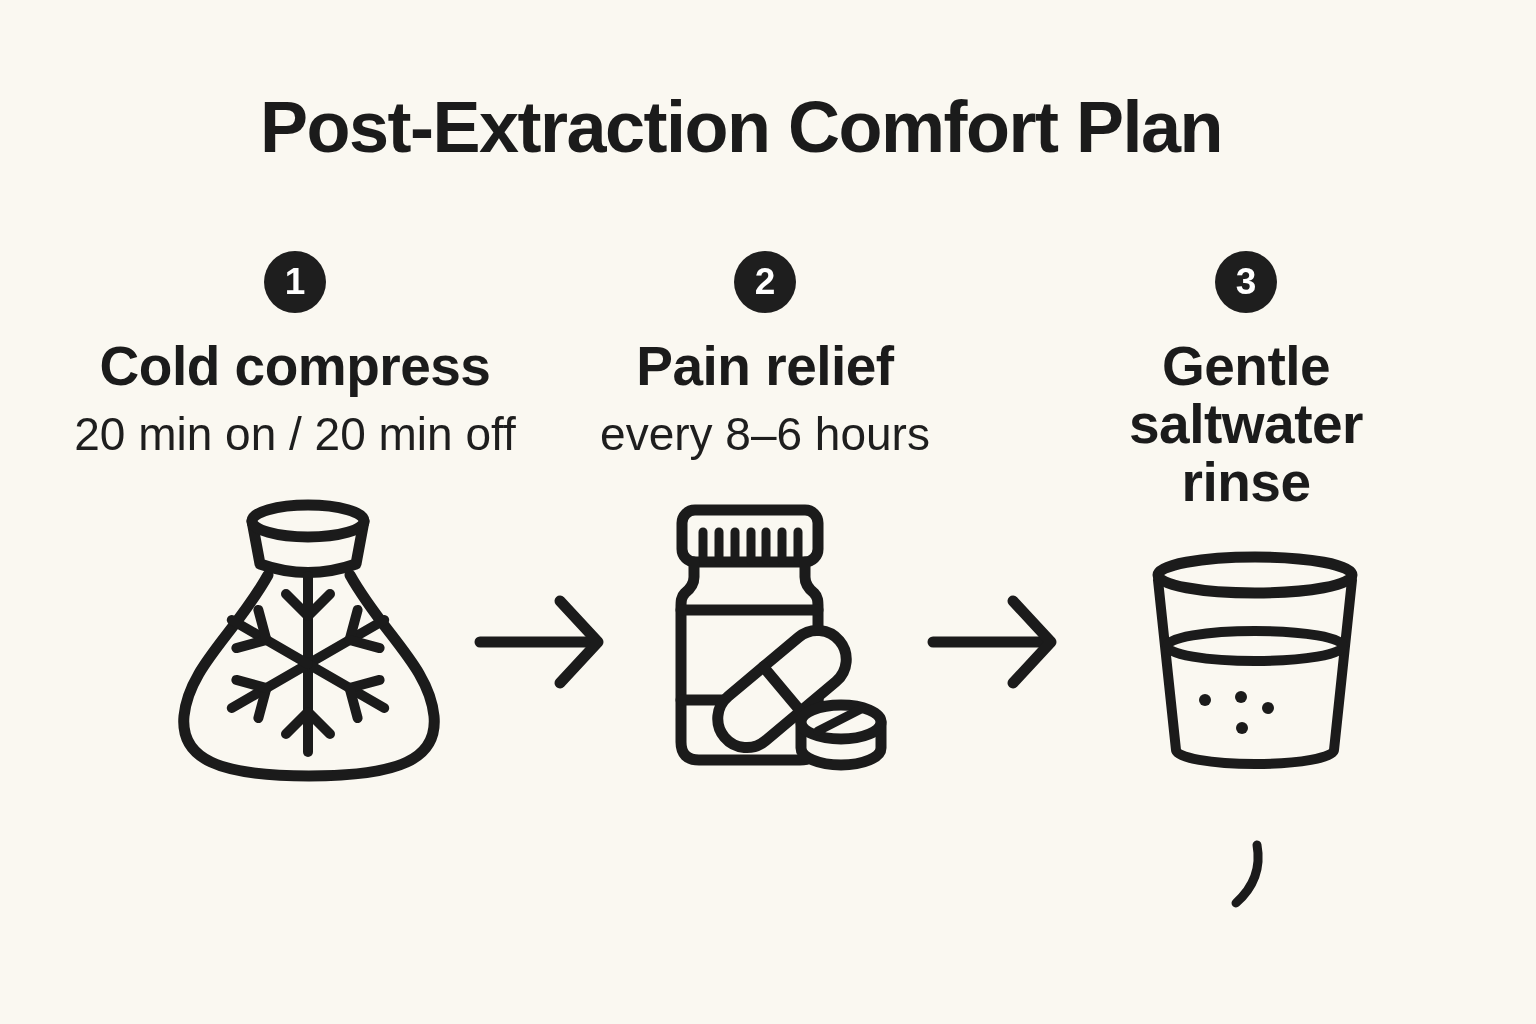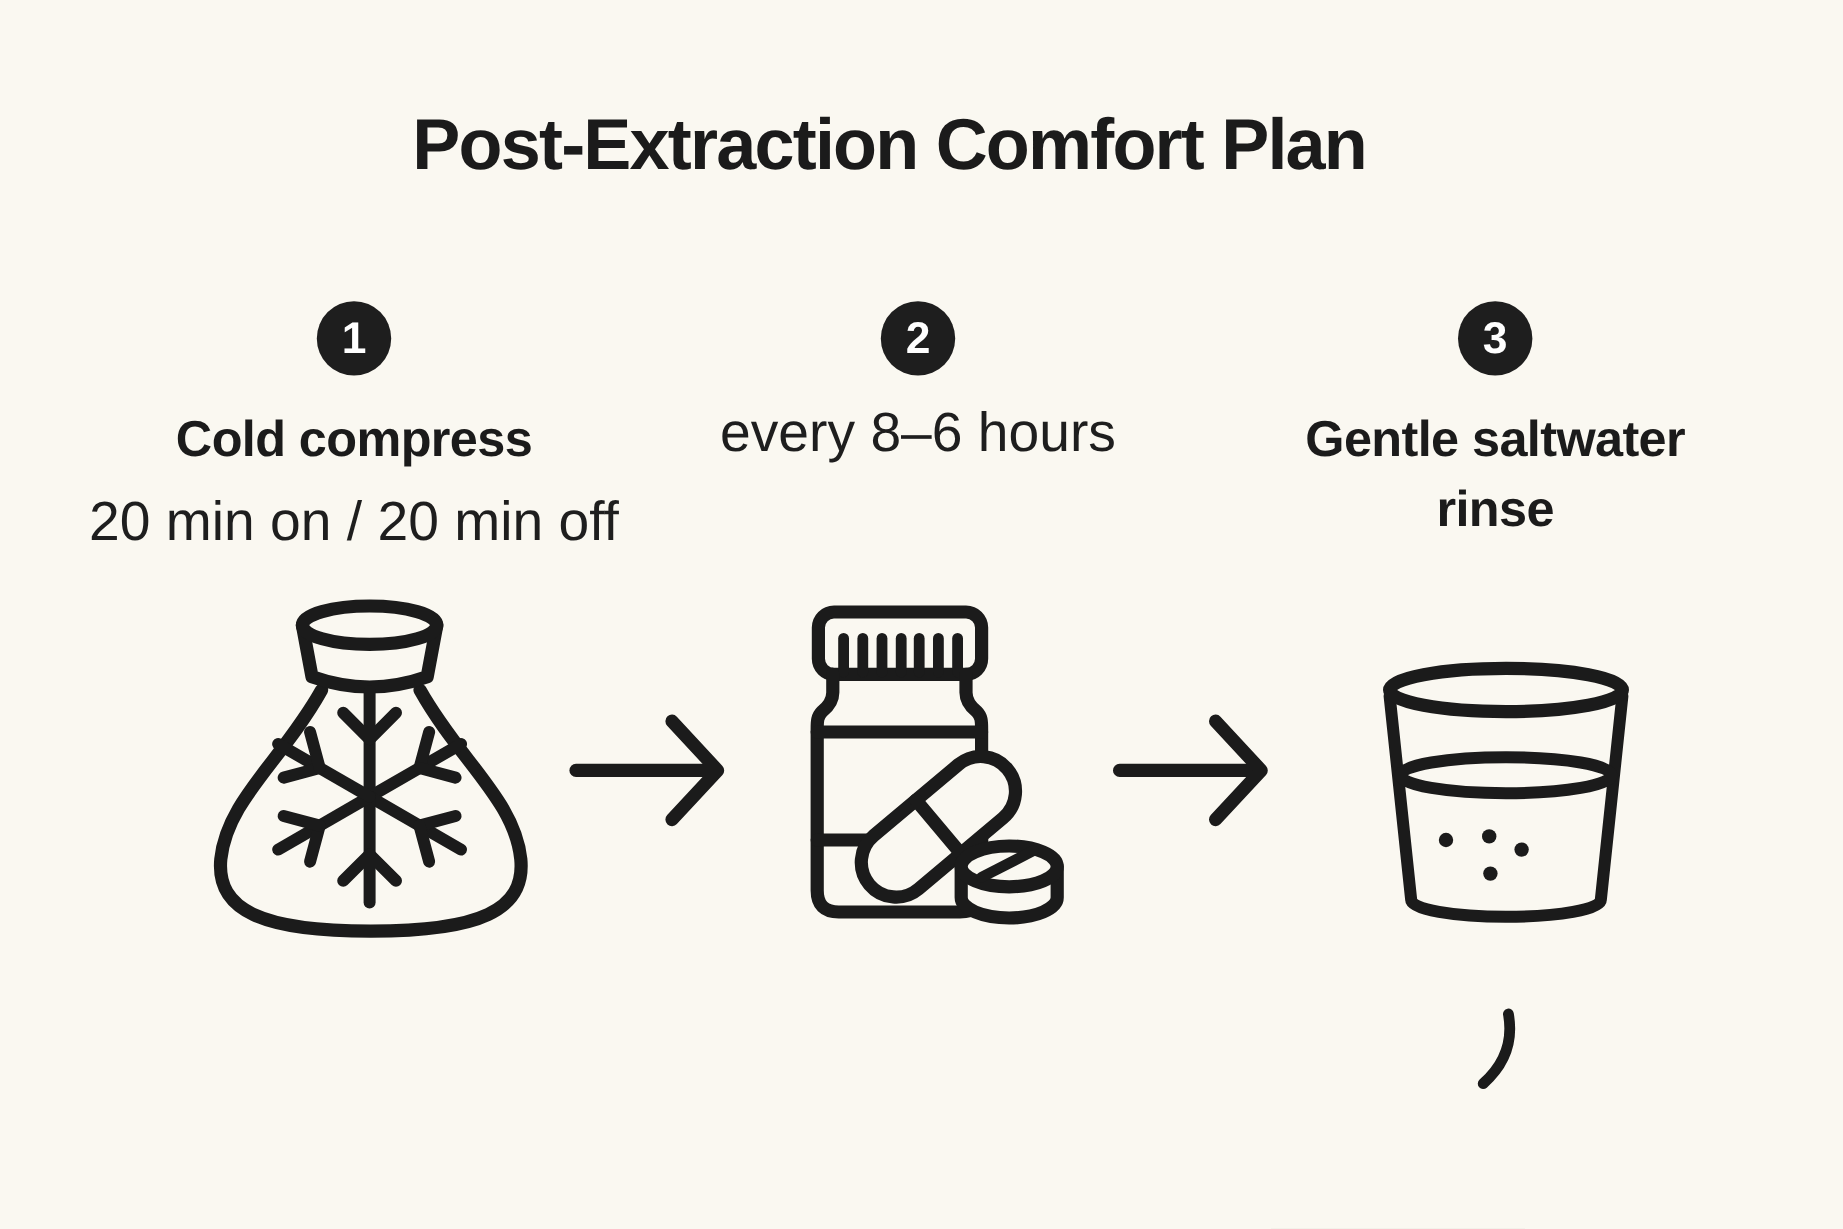--- a/index.html
+++ b/index.html
@@ -8,36 +8,36 @@
     width:1536px;height:1024px;
     background:#FAF8F1;
     font-family:"Liberation Sans",sans-serif;
     color:#1B1B1B;
     overflow:hidden;
   }
   .art{position:absolute;inset:0;width:1536px;height:1024px;}
   .page-title{
     position:absolute;top:86px;left:0;width:1482px;
     margin:0;text-align:center;
-    font-size:60px;font-weight:bold;letter-spacing:-1.5px;
+    font-size:72px;font-weight:bold;letter-spacing:-1.5px;
     color:#1B1B1B;
   }
   .step{position:absolute;top:251px;text-align:center;}
   .step--1{left:45px;width:500px;}
   .step--2{left:518px;width:494px;}
   .step--3{left:996px;width:500px;}
   .badge{
     width:62px;height:62px;margin:0 auto 24px;
     border-radius:50%;
     background:#1E1E1E;color:#FFFFFF;
     font-size:37px;font-weight:bold;line-height:62px;text-align:center;
   }
   .step-title{
     margin:0;
-    font-size:42px;font-weight:bold;letter-spacing:-0.5px;line-height:58px;
+    font-size:55px;font-weight:bold;letter-spacing:-0.5px;line-height:58px;
     color:#1B1B1B;
   }
   .step--3 .step-title{max-width:368px;margin:0 auto;}
   .step-subtitle{
     margin:16px 0 0;
     font-size:46px;line-height:46px;font-weight:normal;
     color:#1E1E1E;
   }
 </style>
 </head>
@@ -124,20 +124,21 @@
   <h1 class="page-title">Post-Extraction Comfort Plan</h1>
 
   <section class="step step--1">
     <div class="badge">1</div>
     <h2 class="step-title">Cold compress</h2>
     <p class="step-subtitle">20 min on / 20 min off</p>
   </section>
 
   <section class="step step--2">
     <div class="badge">2</div>
+    <h2 class="step-title">Pain relief</h2>
     <p class="step-subtitle">every 8–6 hours</p>
   </section>
 
   <section class="step step--3">
     <div class="badge">3</div>
     <h2 class="step-title">Gentle saltwater rinse</h2>
   </section>
 
 </div>
 

